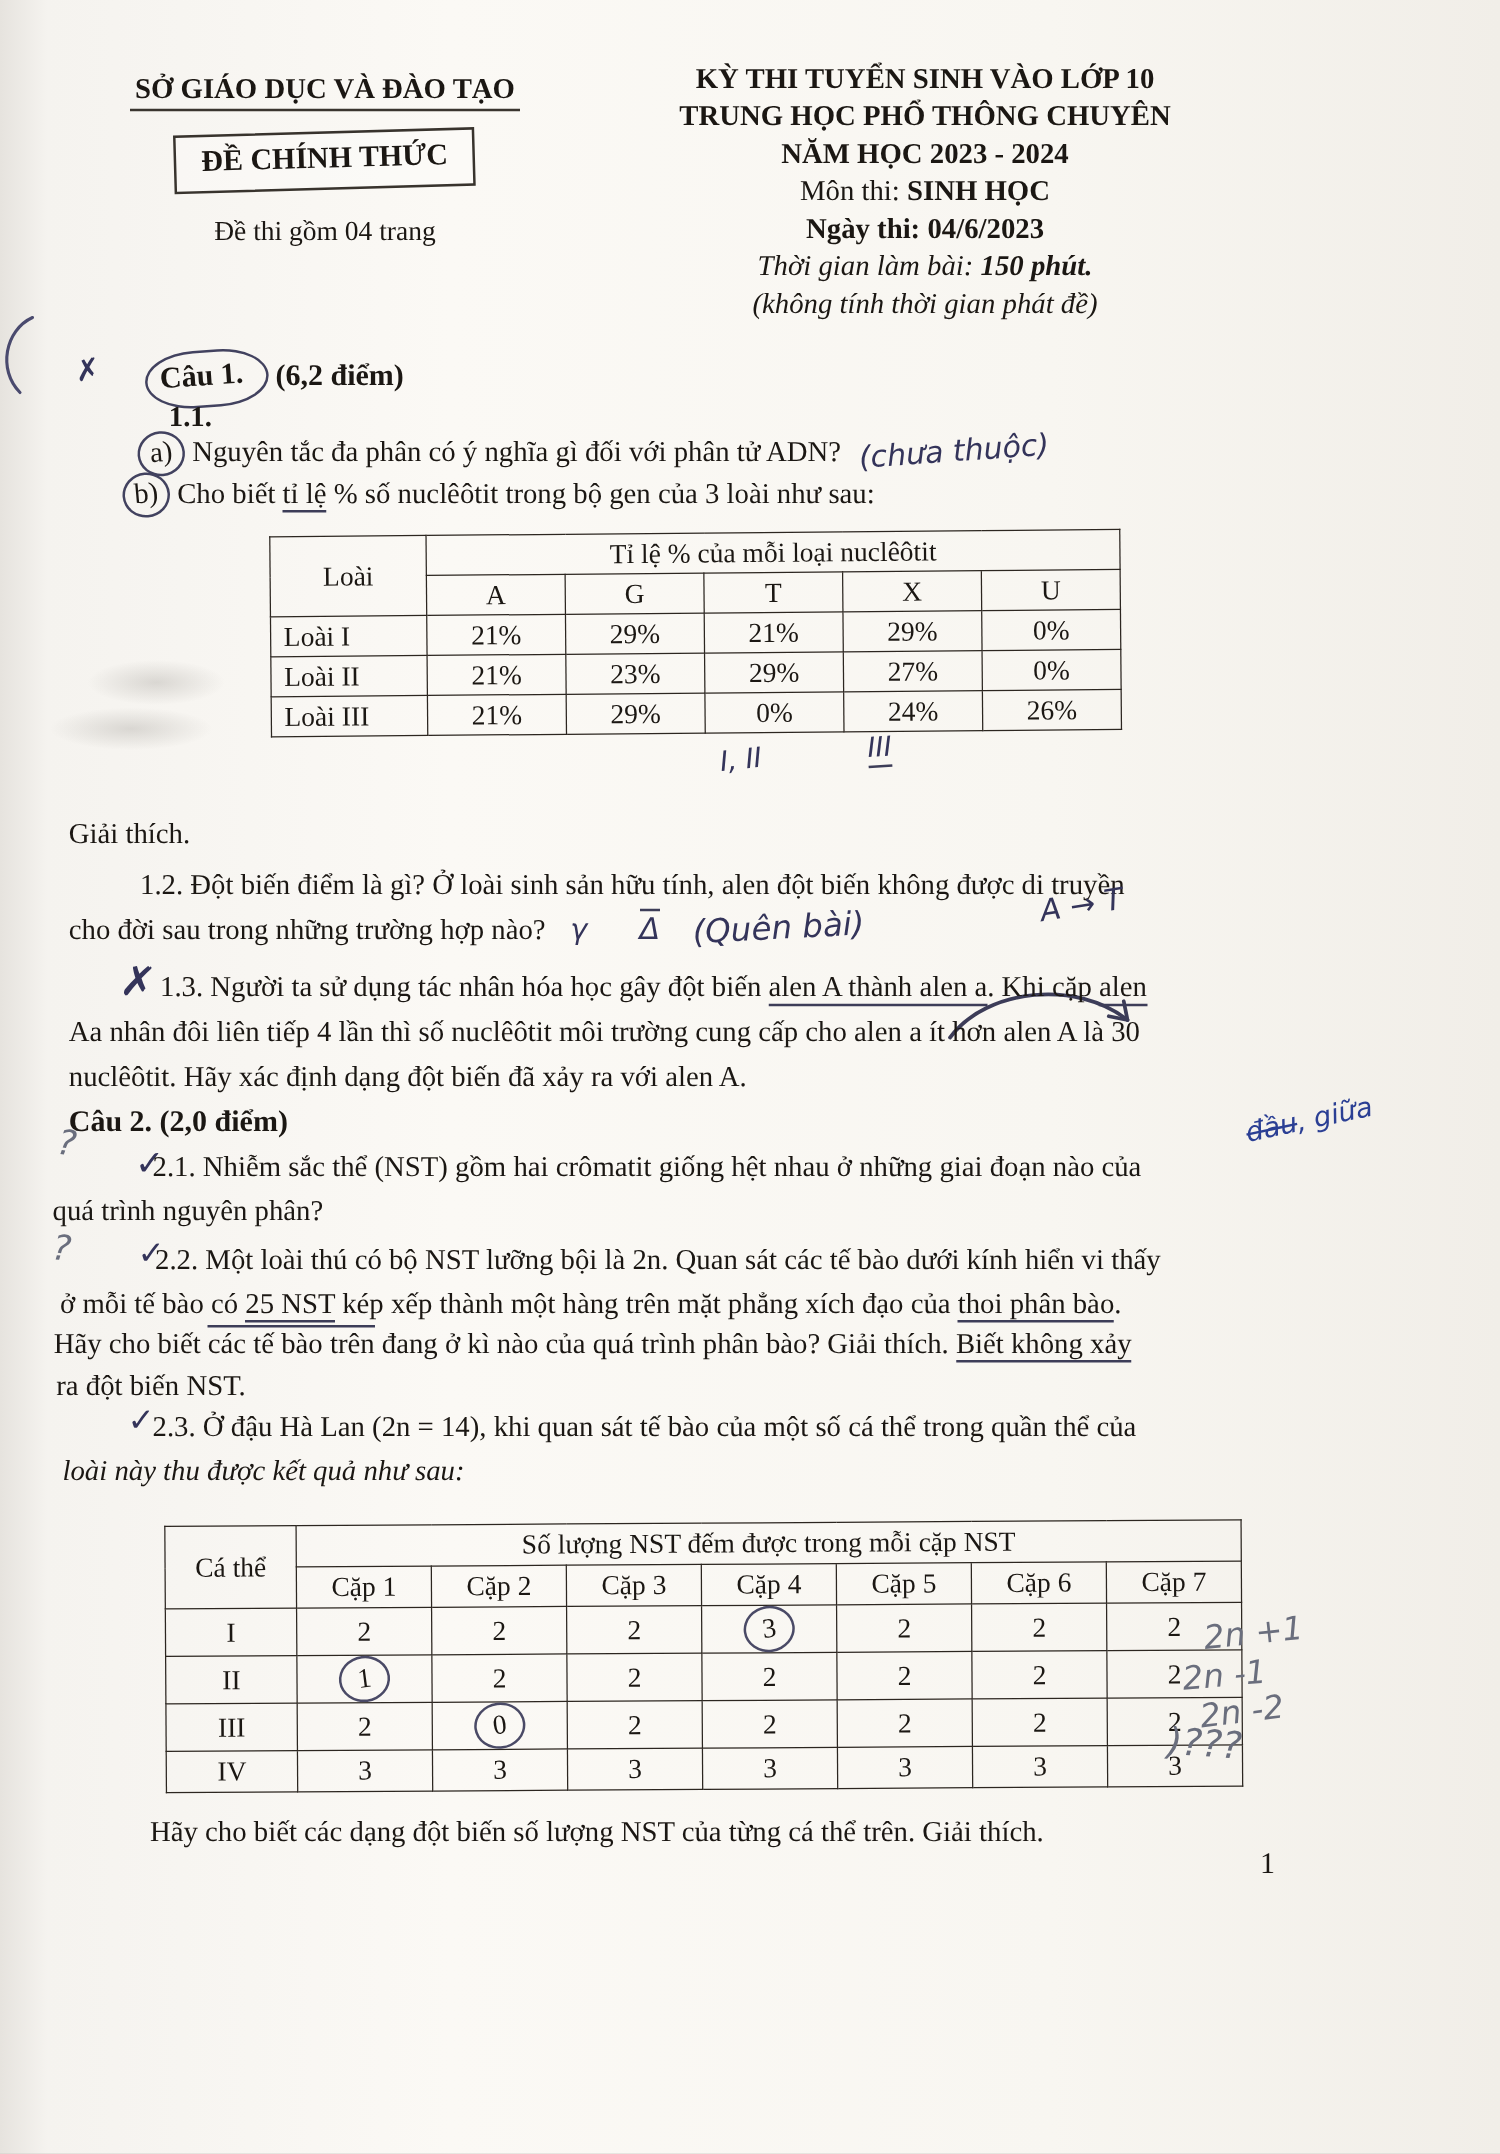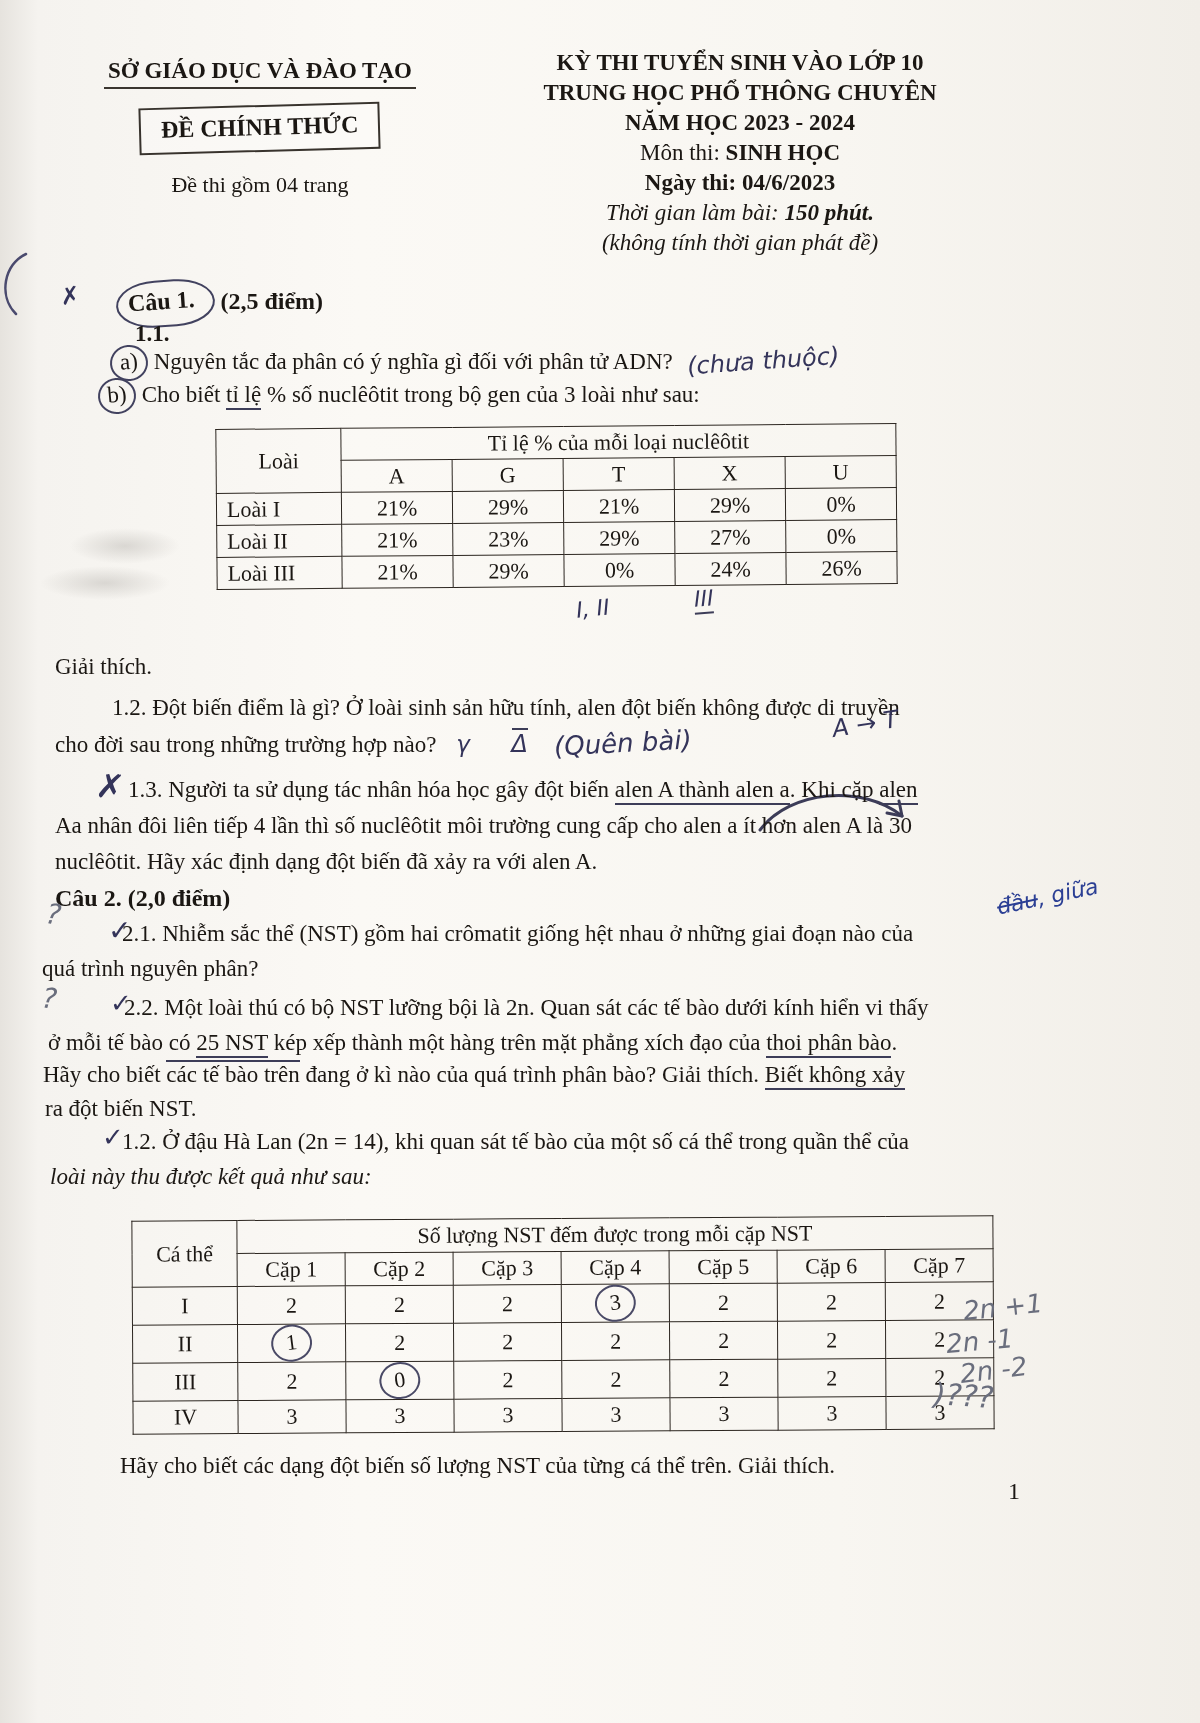--- a/index.html
+++ b/index.html
@@ -65,21 +65,21 @@
     <div class="b">NĂM HỌC 2023 - 2024</div>
     <div><span>Môn thi:</span> <span class="b">SINH HỌC</span></div>
     <div class="b"><span>Ngày thi:</span> <span>04/6/2023</span></div>
     <div class="i"><span>Thời gian làm bài:</span> <span class="b">150 phút.</span></div>
     <div class="i">(không tính thời gian phát đề)</div>
   </div>
 
   <div class="abs hw t24" style="left:60px;top:282px;transform:rotate(-8deg);">✗</div>
   <div class="abs t23" style="left:116px;top:280px;">
     <span class="ellipse"><span class="b t24">Câu 1.</span></span>
-    <span class="b t24">(2,5 điểm)</span>
+    <span class="b t24">(6,2 điểm)</span>
   </div>
   <div class="abs t23 b" style="left:135px;top:318px;">1.1.</div>
 
   <div class="abs t23" style="left:110px;top:345px;">
     <span class="circle-ab"><span>a)</span></span><span> Nguyên tắc đa phân có ý nghĩa gì đối với phân tử ADN? </span><span class="hw" style="display:inline-block;transform:rotate(-4deg);font-size:24px;margin-left:8px;">(chưa thuộc)</span>
   </div>
 
   <div class="abs t23" style="left:98px;top:378px;">
     <span class="circle-ab"><span>b)</span></span><span> Cho biết </span><span class="u-hand">tỉ lệ</span><span> % số nuclêôtit trong bộ gen của 3 loài như sau:</span>
   </div>
@@ -164,21 +164,21 @@
   <div class="abs t23" style="left:124px;top:992px;">2.2. Một loài thú có bộ NST lưỡng bội là 2n. Quan sát các tế bào dưới kính hiển vi thấy</div>
   <div class="abs t23" style="left:48px;top:1027px;">
     <span>ở mỗi tế bào có </span><span class="u-hand">25 NST</span><span> kép xếp thành một hàng trên mặt phẳng xích đạo của </span><span class="u-hand">thoi phân bào</span><span>.</span>
   </div>
   <div class="abs t23" style="left:43px;top:1059px;">
     <span>Hãy cho biết </span><span class="o-hand">các tế bào trên</span><span> đang ở kì nào của quá trình phân bào? Giải thích. </span><span class="u-hand">Biết không xảy</span>
   </div>
   <div class="abs t23" style="left:45px;top:1093px;">ra đột biến NST.</div>
 
   <div class="abs hw" style="left:102px;top:1122px;font-size:26px;">✓</div>
-  <div class="abs t23" style="left:122px;top:1126px;">1.2. Ở đậu Hà Lan (2n = 14), khi quan sát tế bào của một số cá thể trong quần thể của</div>
+  <div class="abs t23" style="left:122px;top:1126px;">2.3. Ở đậu Hà Lan (2n = 14), khi quan sát tế bào của một số cá thể trong quần thể của</div>
   <div class="abs t23" style="left:50px;top:1161px;font-style:italic;">loài này thu được kết quả như sau:</div>
 
   <table class="abs t2" style="left:132px;top:1218px;">
     <tbody>
         <tr>
       <td class="c0" rowspan="2">Cá thể</td>
       <td colspan="7">Số lượng NST đếm được trong mỗi cặp NST</td>
     </tr>
     <tr>
       <td class="cc">Cặp 1</td>

